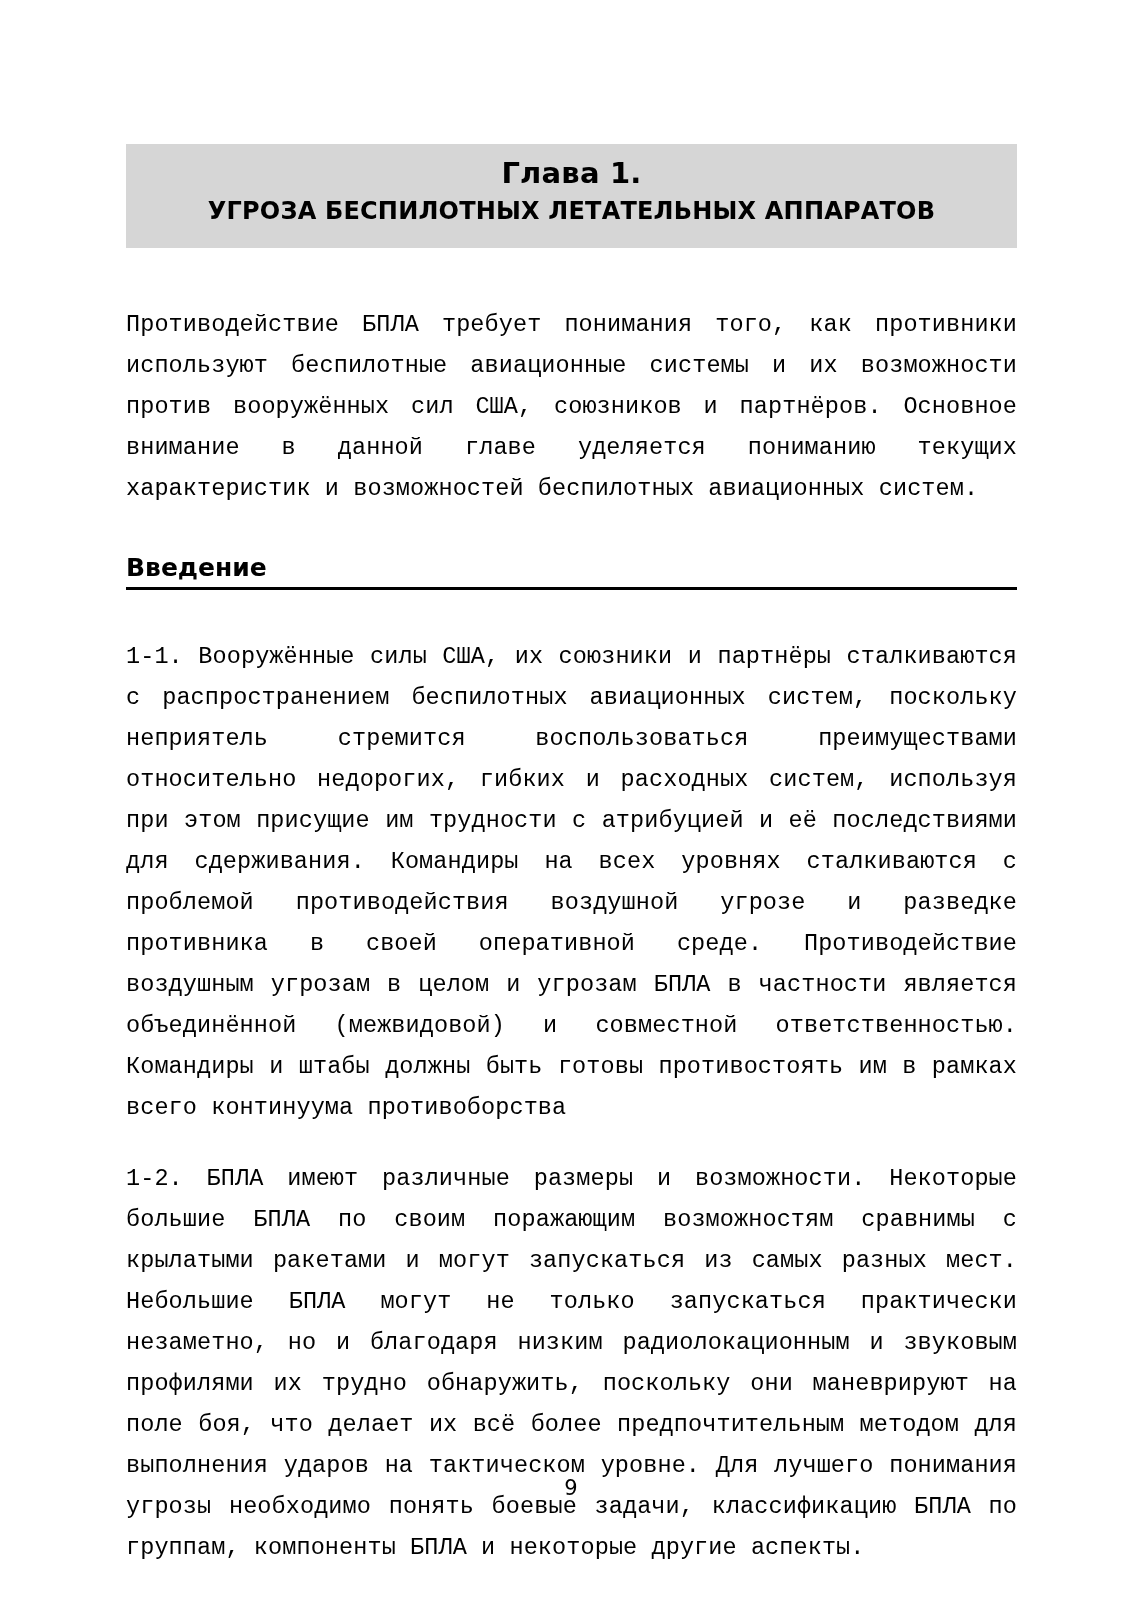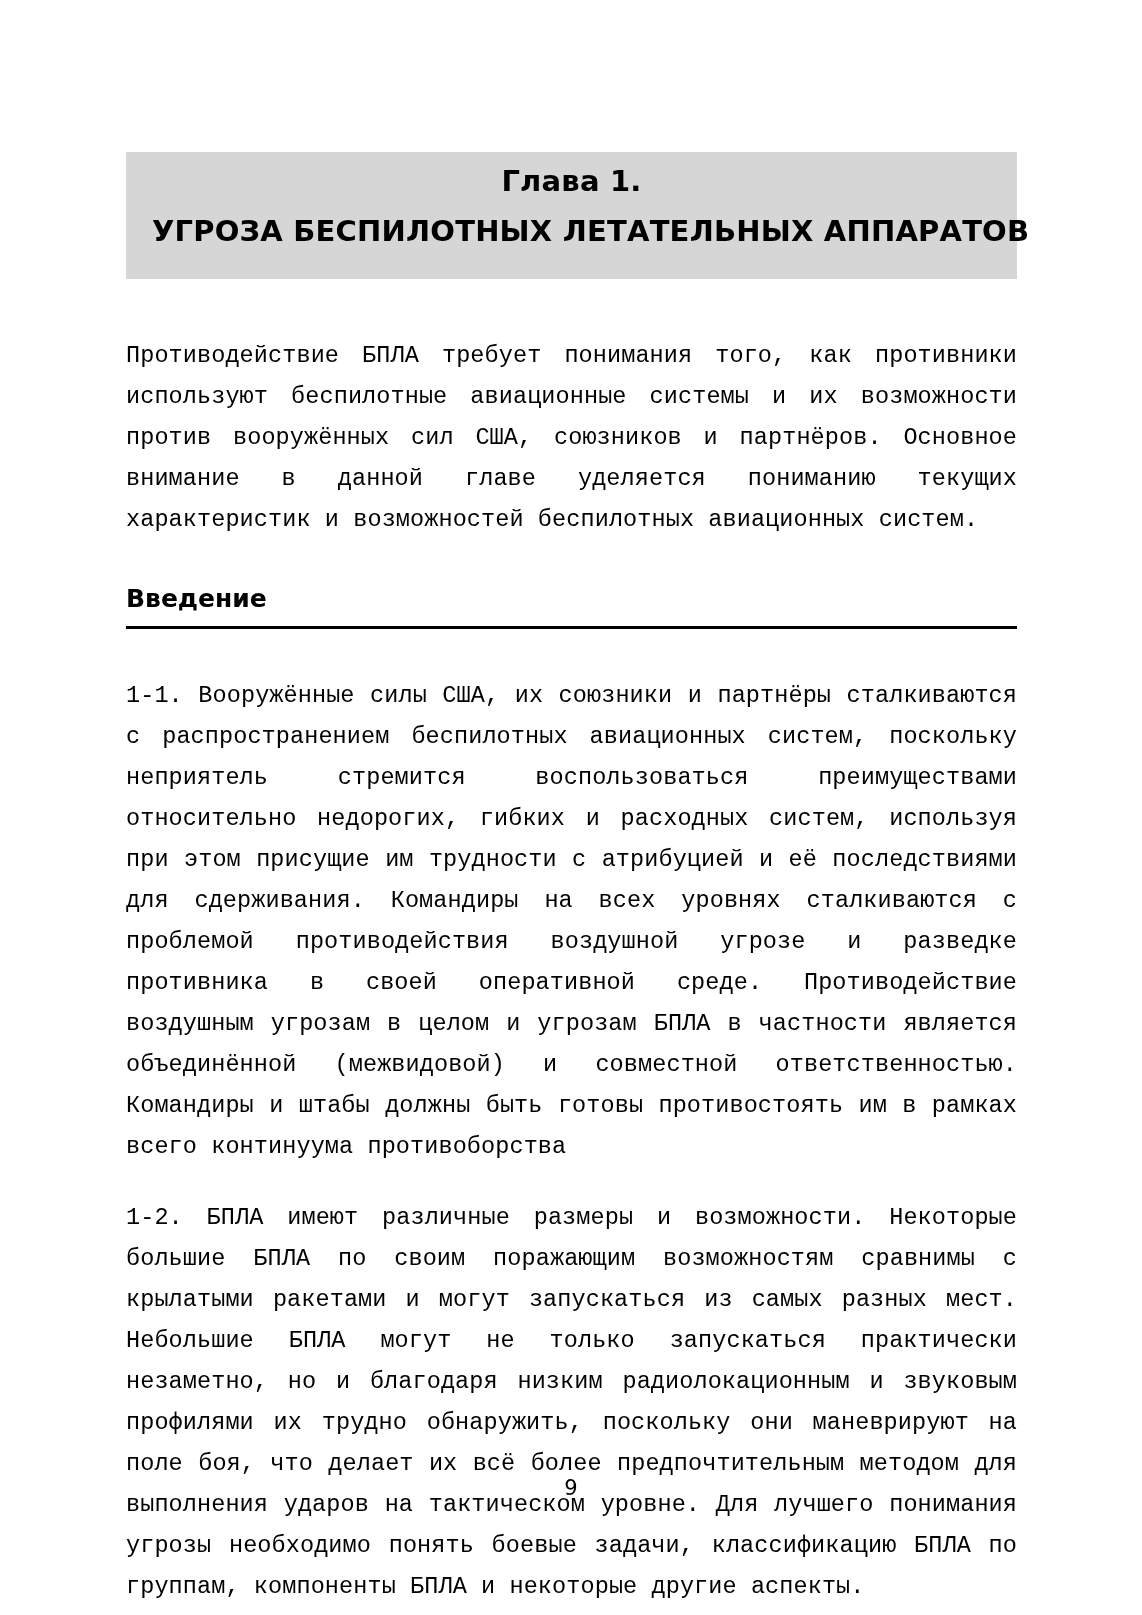--- a/index.html
+++ b/index.html
@@ -20,45 +20,45 @@
     position: absolute;
     top: 0;
     left: 0;
     width: 1142px;
     height: 1615px;
     box-sizing: border-box;
   }
   .content {
     position: absolute;
     left: 126px;
-    top: 12px;
+    top: 4px;
     width: 891px;
   }
 
   
   .chapter-banner {
     margin-top: 140px;
     background: #d6d6d6;
     padding: 10px 14px 16px 14px;
     box-sizing: border-box;
     text-align: center;
   }
   .chapter-number {
     font-size: 29px;
     font-weight: bold;
     line-height: 1.32;
     letter-spacing: 0.2px;
     margin: 0;
   }
   .chapter-title {
-    font-size: 29px;
+    font-size: 24px;
     font-weight: bold;
     line-height: 1.32;
     letter-spacing: 0.2px;
-    margin: 12px;
+    margin: 4px;
     white-space: nowrap;
   }
 
   
   .para {
     font-size: 23.5px;
     line-height: 41px;
     text-align: justify;
     text-justify: inter-word;
     margin: 0;
@@ -75,21 +75,21 @@
     margin-top: 30px;
   }
 
   
   .section-head-wrap {
     margin-top: 44px;
   }
   .section-head {
     font-size: 25px;
     font-weight: bold;
-    margin: 0 0 12px 0;
+    margin: 0 0 4px 0;
     line-height: 1.2;
   }
   .section-rule {
     width: 100%;
     height: 3px;
     background: #000000;
   }
 
   
   .page-number {

